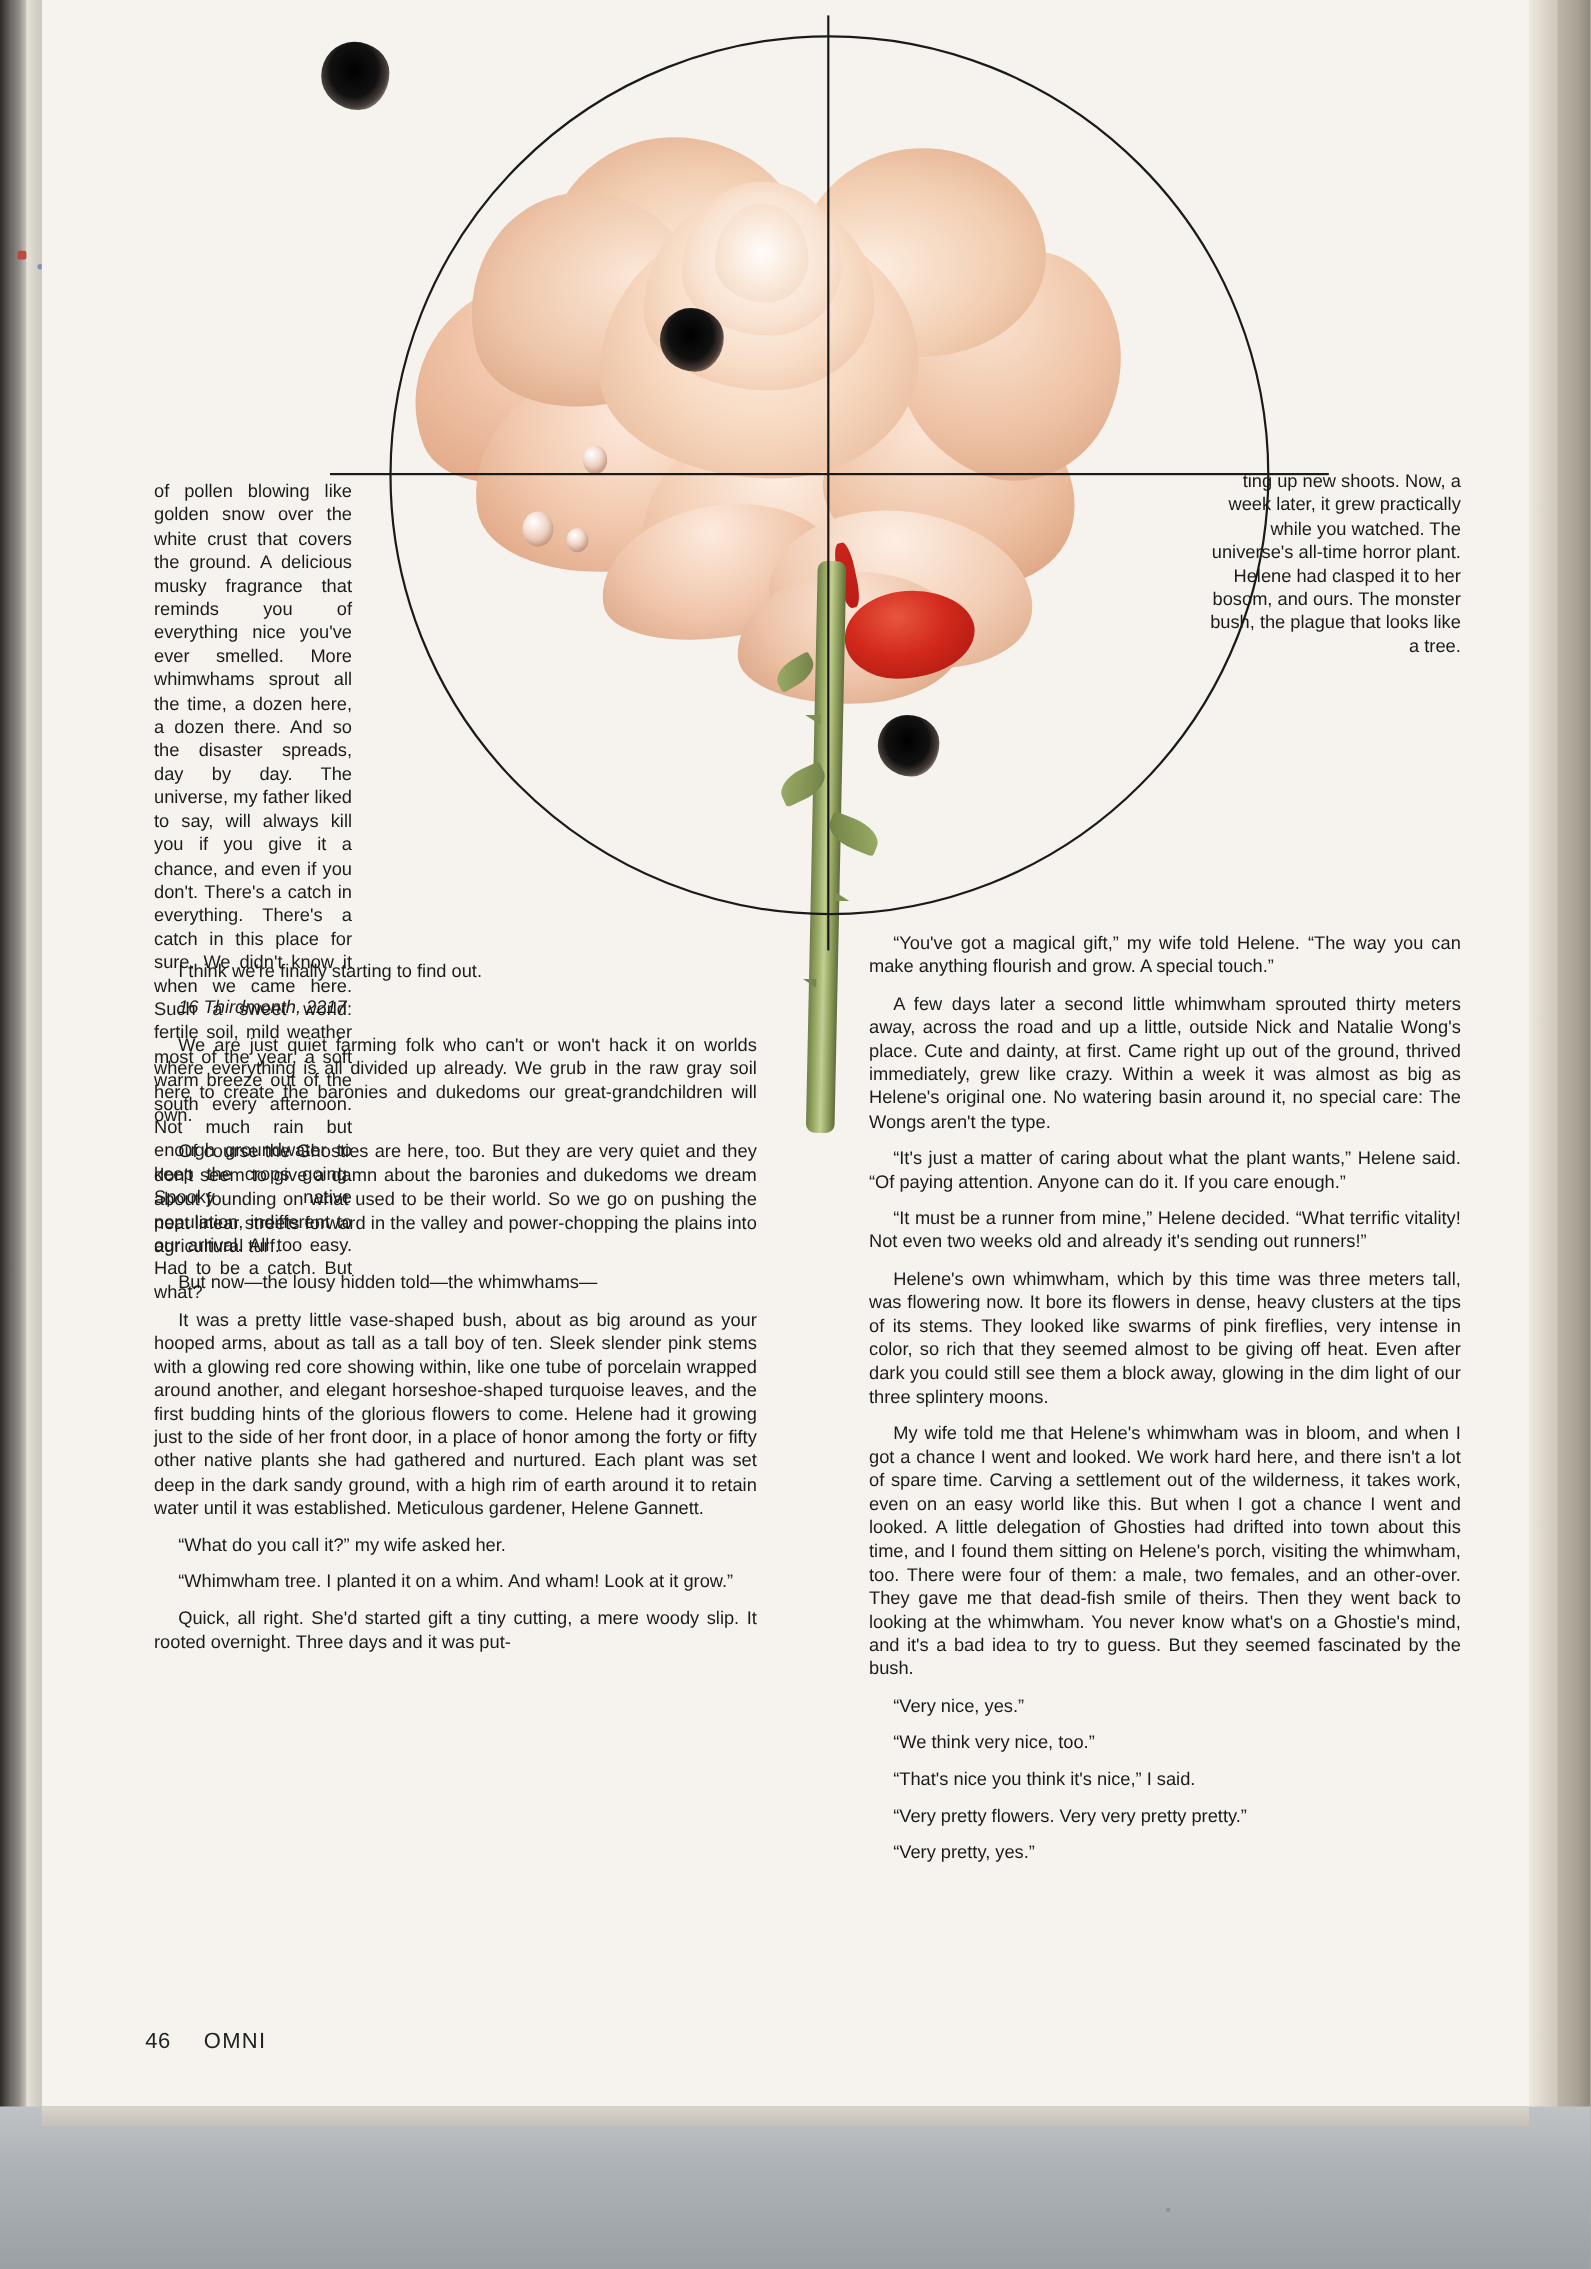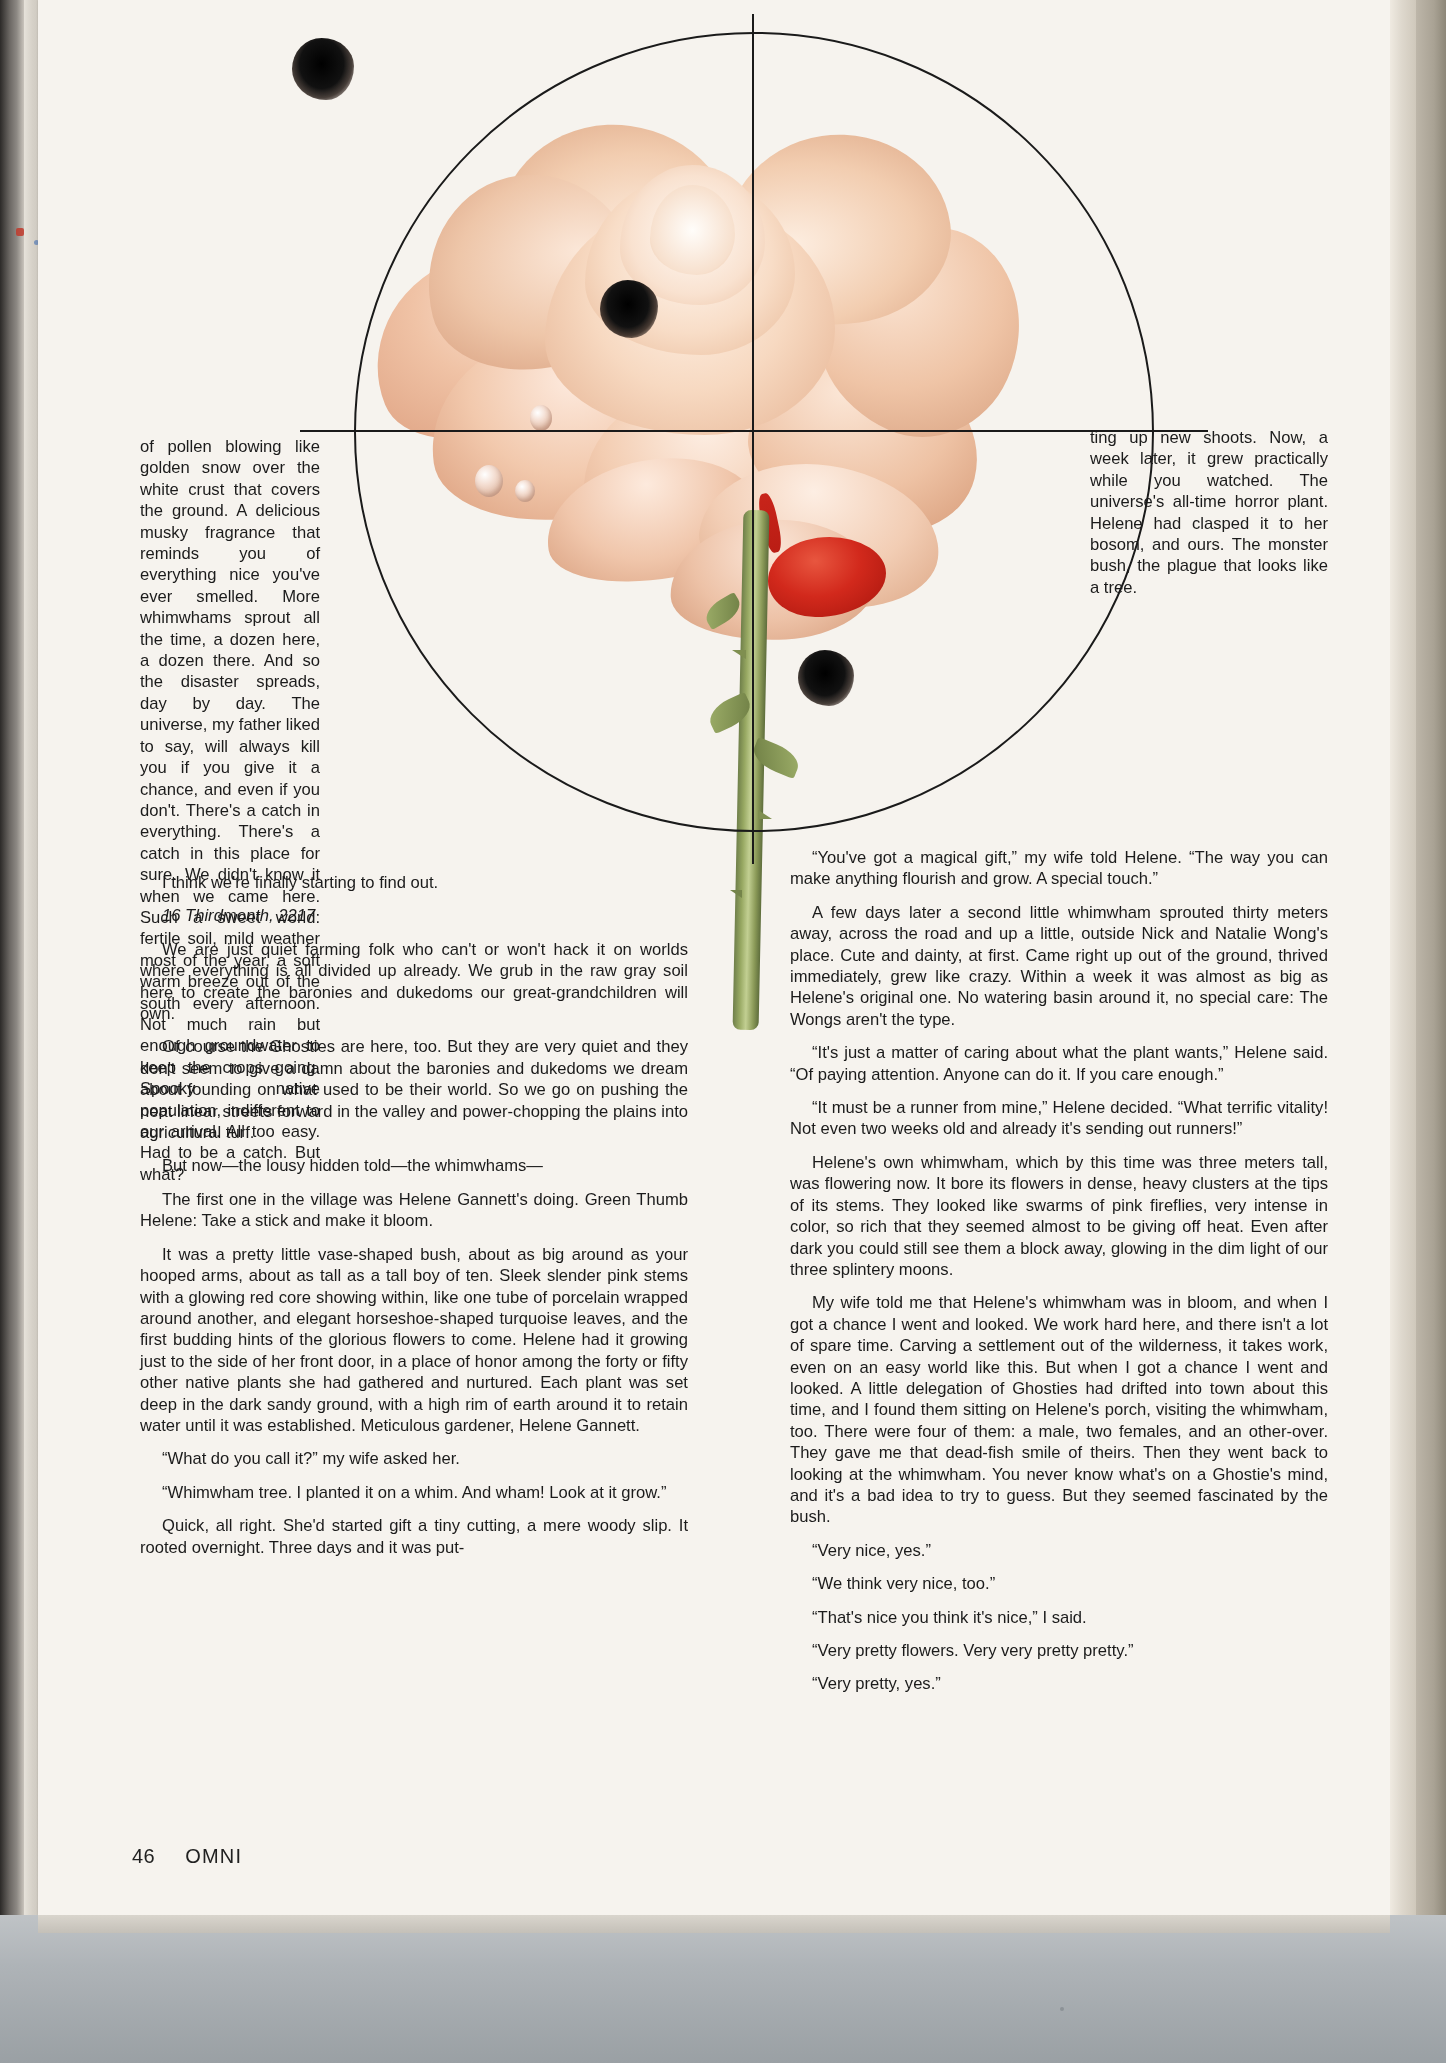--- a/index.html
+++ b/index.html
@@ -197,20 +197,21 @@
     left: 128px; top: 424px;
     width: 204px;
   }
   #col-left-wide {
     left: 128px; top: 860px;
     width: 572px;
   }
   #col-right-narrow {
     left: 1078px; top: 415px;
     width: 262px;
+    text-align: right;
   }
   #col-right-wide {
     left: 778px; top: 835px;
     width: 562px;
   }
 
   .folio {
     position: absolute;
     left: 132px; top: 1845px;
     font-size: 20px;
@@ -283,21 +284,20 @@
   <div class="col" id="col-left-narrow">
     <p class="noindent">of pollen blowing like golden snow over the white crust that covers the ground. A delicious musky fragrance that reminds you of everything nice you've ever smelled. More whimwhams sprout all the time, a dozen here, a dozen there. And so the disaster spreads, day by day. The universe, my father liked to say, will always kill you if you give it a chance, and even if you don't. There's a catch in everything. There's a catch in this place for sure. We didn't know it when we came here. Such a sweet world: fertile soil, mild weather most of the year, a soft warm breeze out of the south every afternoon. Not much rain but enough groundwater to keep the crops going. Spooky native population, indifferent to our arrival. All too easy. Had to be a catch. But what?</p>
   </div>
 
   <div class="col" id="col-left-wide">
     <p>I think we're finally starting to find out.</p>
     <p class="date">16 Thirdmonth, 2217</p>
     <p>We are just quiet farming folk who can't or won't hack it on worlds where everything is all divided up already. We grub in the raw gray soil here to create the baronies and dukedoms our great-grandchildren will own.</p>
     <p>Of course the Ghosties are here, too. But they are very quiet and they don't seem to give a damn about the baronies and dukedoms we dream about founding on what used to be their world. So we go on pushing the neat linear streets forward in the valley and power-chopping the plains into agricultural turf.</p>
     <p>But now—the lousy hidden told—the whimwhams—</p>
-    <p>The first one in the village was Helene Gannett's doing. Green Thumb Helene: Take a stick and make it bloom.</p>
     <p>It was a pretty little vase-shaped bush, about as big around as your hooped arms, about as tall as a tall boy of ten. Sleek slender pink stems with a glowing red core showing within, like one tube of porcelain wrapped around another, and elegant horseshoe-shaped turquoise leaves, and the first budding hints of the glorious flowers to come. Helene had it growing just to the side of her front door, in a place of honor among the forty or fifty other native plants she had gathered and nurtured. Each plant was set deep in the dark sandy ground, with a high rim of earth around it to retain water until it was established. Meticulous gardener, Helene Gannett.</p>
     <p>“What do you call it?” my wife asked her.</p>
     <p>“Whimwham tree. I planted it on a whim. And wham! Look at it grow.”</p>
     <p>Quick, all right. She'd started gift a tiny cutting, a mere woody slip. It rooted overnight. Three days and it was put-</p>
   </div>
 
   <div class="col" id="col-right-narrow">
     <p class="noindent">ting up new shoots. Now, a week later, it grew practically while you watched. The universe's all-time horror plant. Helene had clasped it to her bosom, and ours. The monster bush, the plague that looks like a tree.</p>
   </div>
 

